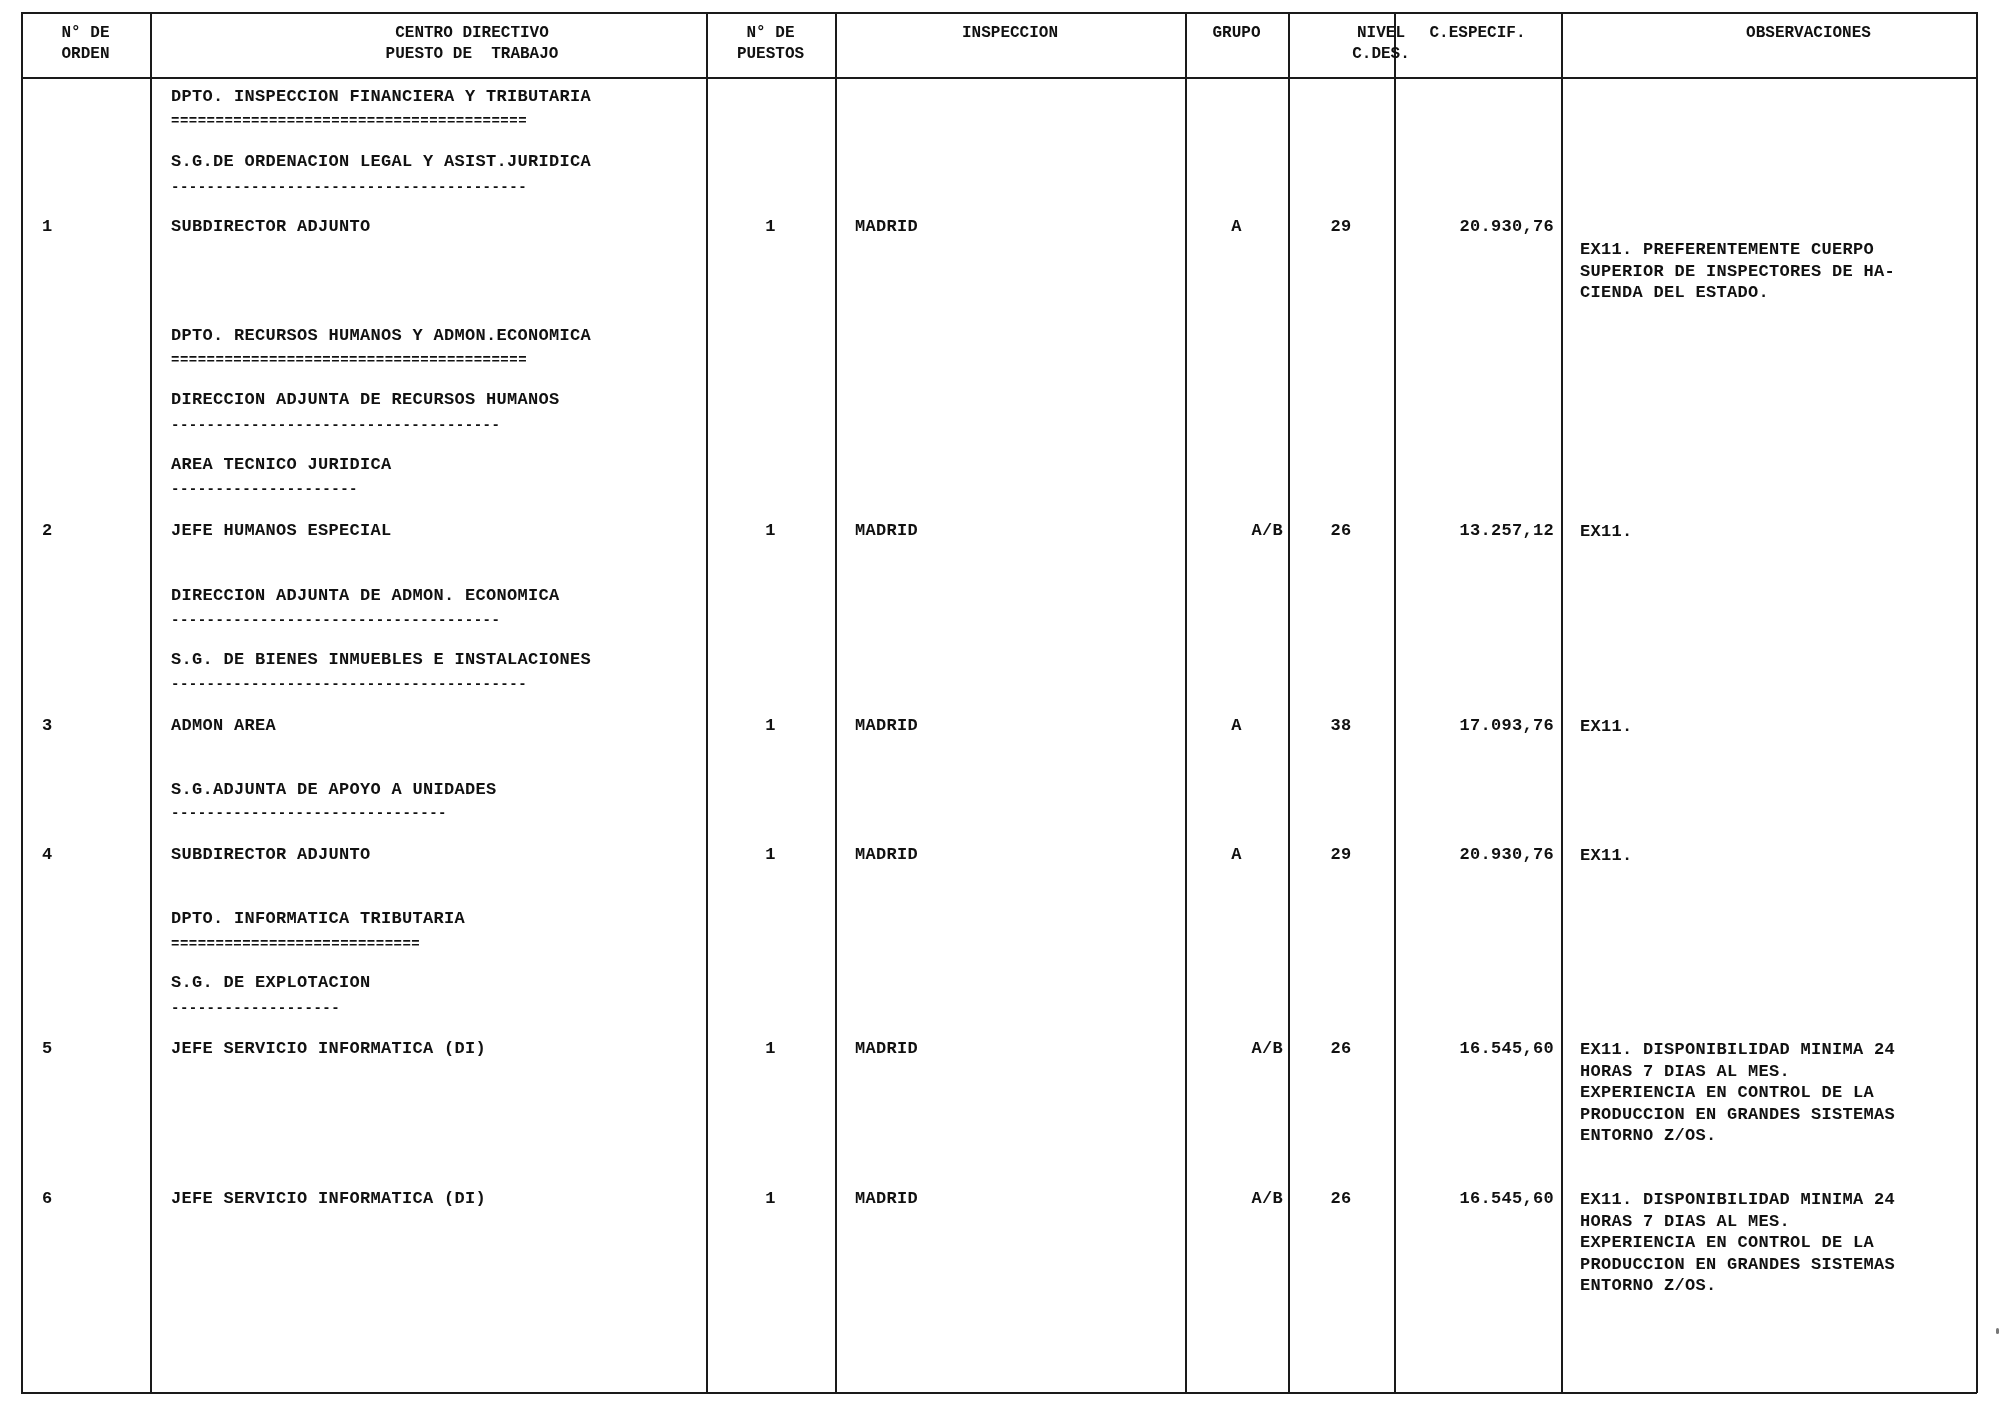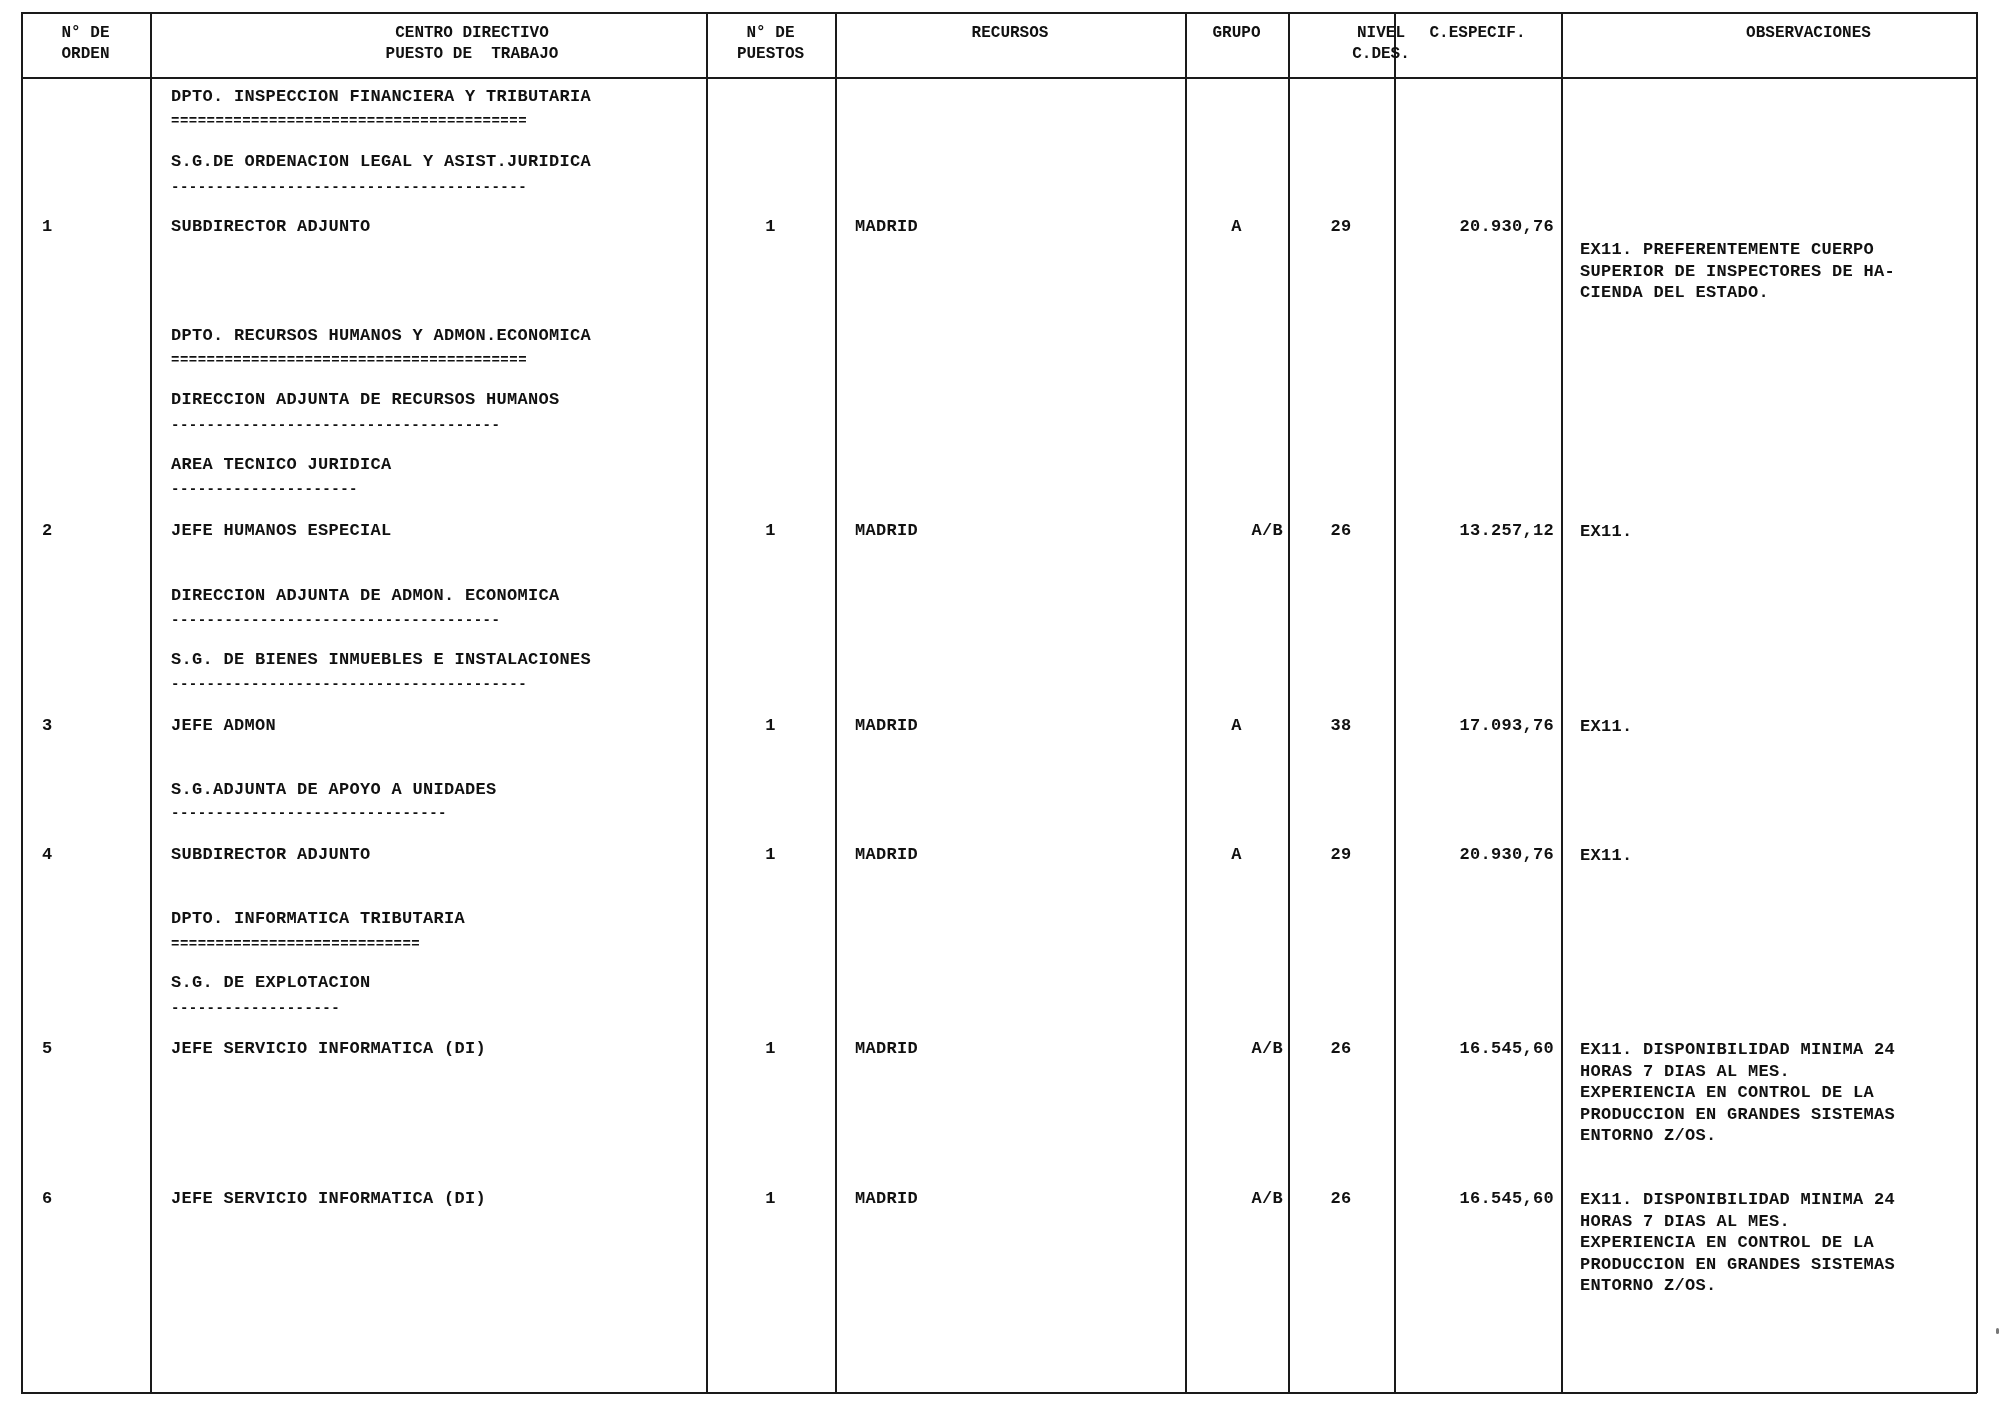--- a/index.html
+++ b/index.html
@@ -37,21 +37,21 @@
     <div class="vline" style="left:1976px; top:12px; height:1381px;"></div>
   </div>
 
   <div>
     <div class="hd" style="left:21px; width:129px; top:23px;">N° DE
 ORDEN</div>
     <div class="hd" style="left:150px; width:644px; top:23px;">CENTRO DIRECTIVO
 PUESTO DE  TRABAJO</div>
     <div class="hd" style="left:706px; width:129px; top:23px;">N° DE
 PUESTOS</div>
-    <div class="hd" style="left:835px; width:350px; top:23px;">RECURSOS</div>
+    <div class="hd" style="left:835px; width:350px; top:23px;">INSPECCION</div>
     <div class="hd" style="left:1185px; width:103px; top:23px;">GRUPO</div>
     <div class="hd" style="left:1288px; width:106px; top:23px;padding-left:40px;">NIVEL
 C.DES.</div>
     <div class="hd" style="left:1394px; width:167px; top:23px;">C.ESPECIF.</div>
     <div class="hd" style="left:1561px; width:495px; top:23px;">OBSERVACIONES</div>
   </div>
 
   <div>
     <div class="t" style="left:171px; top:86px;">DPTO. INSPECCION FINANCIERA Y TRIBUTARIA</div>
     <div class="rule" style="left:171px; top:114px; width:518px;">========================================</div>
@@ -98,21 +98,21 @@
     <div class="t c" style="left:706px; width:129px; top:520px;">1</div>
     <div class="t" style="left:855px; top:520px;">MADRID</div>
     <div class="t r" style="left:1185px; width:86px; top:520px;">A/B</div>
     <div class="t c" style="left:1288px; width:106px; top:520px;">26</div>
     <div class="t r" style="left:1394px; width:148px; top:520px;">13.257,12</div>
     <div class="obs" style="left:1580px; top:521px;">EX11.</div>
   </div>
 
   <div>
     <div class="t" style="left:42px; top:715px;">3</div>
-    <div class="t" style="left:171px; top:715px;">JEFE ADMON</div>
+    <div class="t" style="left:171px; top:715px;">ADMON AREA</div>
     <div class="t c" style="left:706px; width:129px; top:715px;">1</div>
     <div class="t" style="left:855px; top:715px;">MADRID</div>
     <div class="t c" style="left:1185px; width:103px; top:715px;">A</div>
     <div class="t c" style="left:1288px; width:106px; top:715px;">38</div>
     <div class="t r" style="left:1394px; width:148px; top:715px;">17.093,76</div>
     <div class="obs" style="left:1580px; top:716px;">EX11.</div>
   </div>
 
   <div>
     <div class="t" style="left:42px; top:844px;">4</div>

